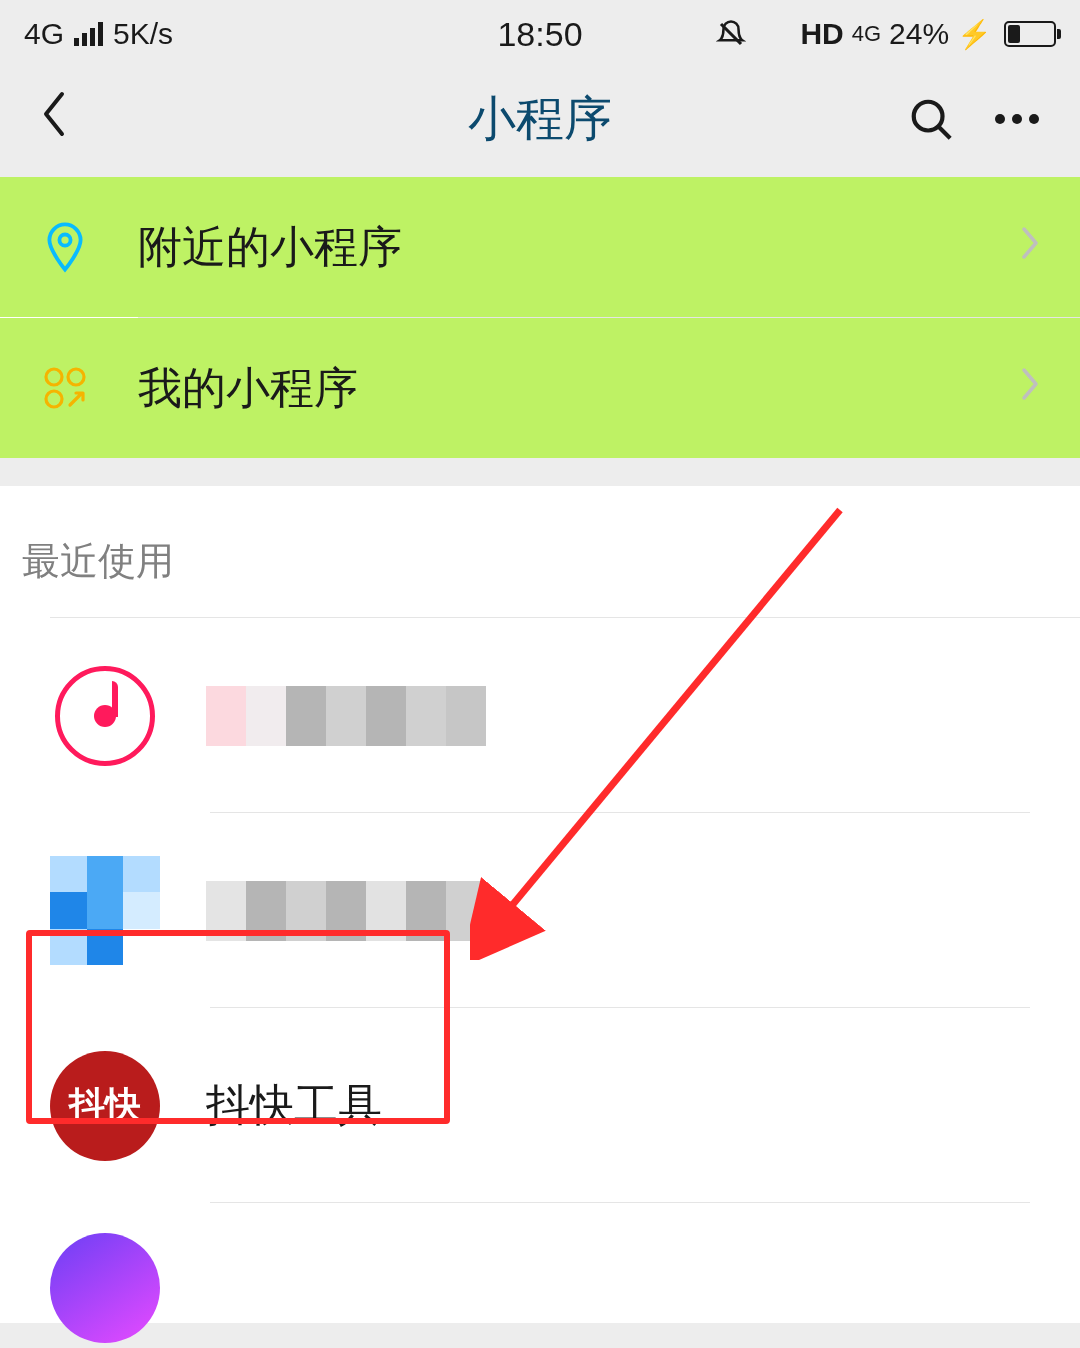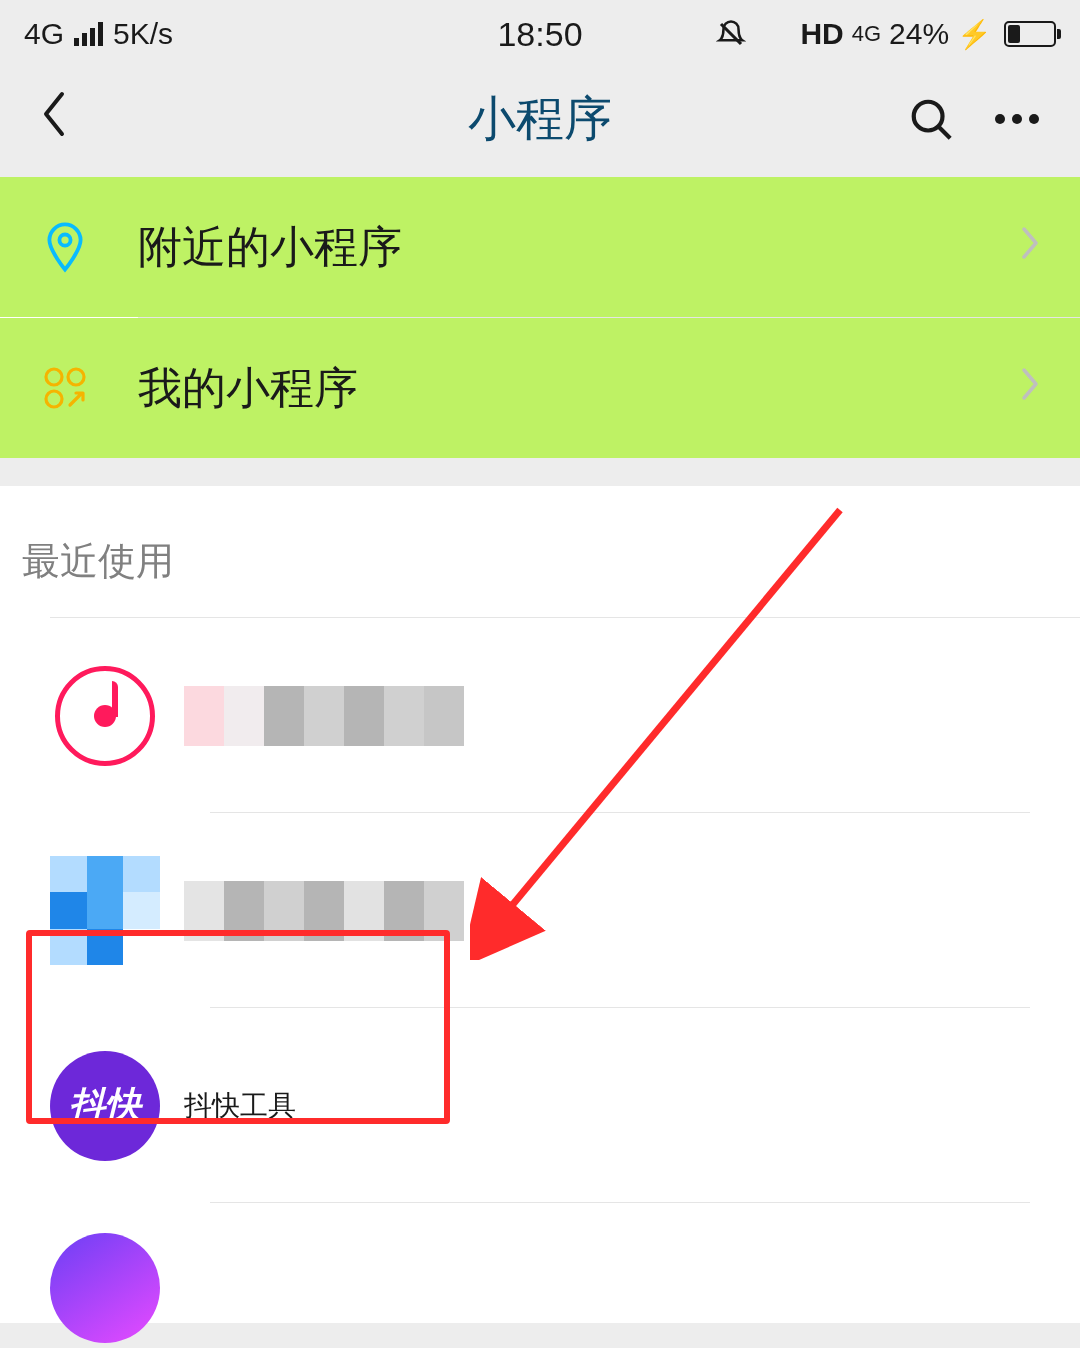--- a/index.html
+++ b/index.html
@@ -174,23 +174,23 @@
       width: 110px;
       height: 110px;
       border-radius: 50%;
       flex-shrink: 0;
       display: flex;
       align-items: center;
       justify-content: center;
       overflow: hidden;
     }
     .app-label {
-      font-size: 28px;
+      font-size: 44px;
       color: #1a1a1a;
-      margin-left: 24px;
+      margin-left: 46px;
     }
     .app-divider {
       position: absolute;
       bottom: 0;
       left: 210px;
       right: 50px;
       height: 1px;
       background: #e5e5e5;
     }
     .pixelated {
@@ -234,24 +234,23 @@
       content: '';
       position: absolute;
       right: -2px;
       bottom: 10px;
       width: 6px;
       height: 36px;
       background: #ff1a5c;
       border-radius: 0 8px 0 0;
     }
     .doukuai {
-      background: #6d28d9;
+      background: #b91c1c;
       color: #fff;
       font-size: 36px;
-      font-style: italic;
       font-weight: bold;
       display: flex;
       align-items: center;
       justify-content: center;
     }
     .qingdou {
       background: linear-gradient(145deg, #6b3ff5, #e84aff);
     }
     .highlight-box {
       position: absolute;

